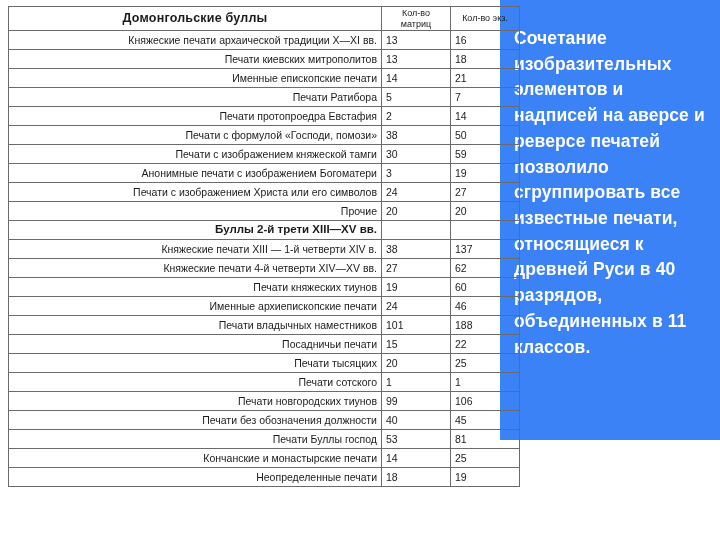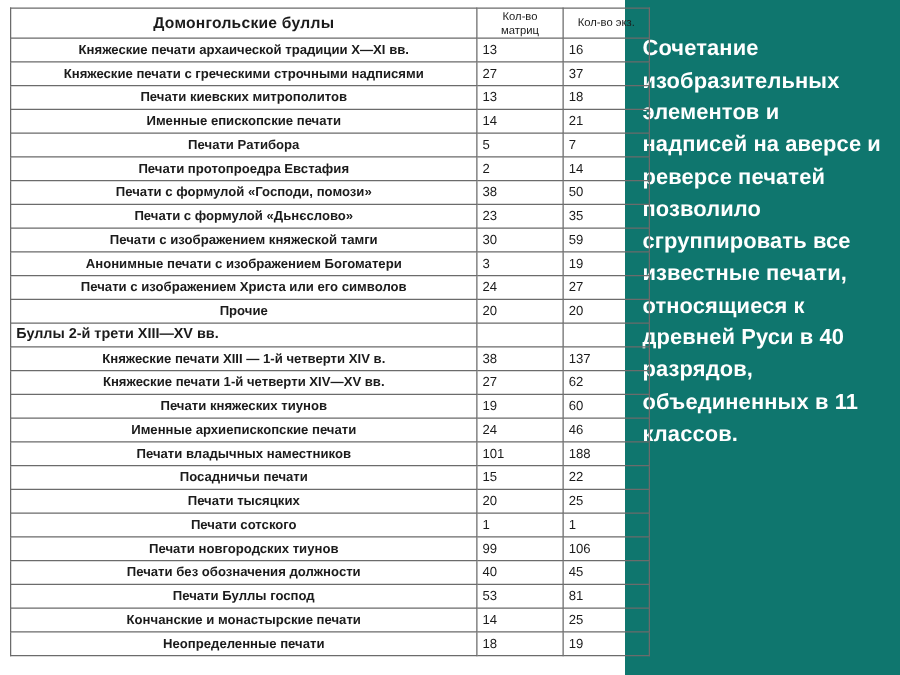--- a/index.html
+++ b/index.html
@@ -38,55 +38,55 @@
     font-size: 10.5px;
     color: #1b1b1b;
   }
   table.bulls td, table.bulls th {
     border: 1px solid #6b6b6b;
     padding: 1px 4px;
     vertical-align: middle;
     line-height: 1.18;
     height: 16px;
   }
-  .col-label { width: 364px; text-align: center; font-weight: bold; }
+  .col-label { width: 364px; text-align: right; }
   .col-num   { width: 60px; text-align: left; }
 
   .hdr-main {
     font-weight: bold;
     font-size: 12.5px;
     text-align: center;
     padding: 7px 4px;
     letter-spacing: .2px;
   }
   .hdr-num {
     font-size: 9px;
     text-align: center;
     line-height: 1.12;
     font-weight: normal;
     padding: 4px 2px;
   }
   .section-head {
     font-weight: bold;
     font-size: 11.5px;
-    text-align: left;
+    text-align: right;
     padding: 4px;
   }
   .spacer-cell {
     border-left: 1px solid #6b6b6b;
     border-right: 1px solid #6b6b6b;
     border-top: 1px solid #6b6b6b;
     border-bottom: 1px solid #6b6b6b;
   }
 
   
   .red-panel {
     width: 220px;
-    height: 540px;
-    background: #0f766e;
+    height: 440px;
+    background: #3b82f6;
     color: #ffffff;
     box-sizing: border-box;
     padding: 26px 10px 12px 14px;
   }
   .red-text {
     font-size: 17.5px;
     font-weight: bold;
     line-height: 1.47;
     letter-spacing: .1px;
     white-space: pre-wrap;
@@ -107,25 +107,20 @@
           <td class="col-num hdr-num">Кол-во
 экз.</td>
         </tr>
 
         <tr>
           <td class="col-label">Княжеские печати архаической традиции X—XI вв.</td>
           <td class="col-num">13</td>
           <td class="col-num">16</td>
         </tr>
         <tr>
-          <td class="col-label">Княжеские печати с греческими строчными надписями</td>
-          <td class="col-num">27</td>
-          <td class="col-num">37</td>
-        </tr>
-        <tr>
           <td class="col-label">Печати киевских митрополитов</td>
           <td class="col-num">13</td>
           <td class="col-num">18</td>
         </tr>
         <tr>
           <td class="col-label">Именные епископские печати</td>
           <td class="col-num">14</td>
           <td class="col-num">21</td>
         </tr>
         <tr>
@@ -137,25 +132,20 @@
           <td class="col-label">Печати протопроедра Евстафия</td>
           <td class="col-num">2</td>
           <td class="col-num">14</td>
         </tr>
         <tr>
           <td class="col-label">Печати с формулой «Господи, помози»</td>
           <td class="col-num">38</td>
           <td class="col-num">50</td>
         </tr>
         <tr>
-          <td class="col-label">Печати с формулой «Дьнєслово»</td>
-          <td class="col-num">23</td>
-          <td class="col-num">35</td>
-        </tr>
-        <tr>
           <td class="col-label">Печати с изображением княжеской тамги</td>
           <td class="col-num">30</td>
           <td class="col-num">59</td>
         </tr>
         <tr>
           <td class="col-label">Анонимные печати с изображением Богоматери</td>
           <td class="col-num">3</td>
           <td class="col-num">19</td>
         </tr>
         <tr>
@@ -174,21 +164,21 @@
           <td class="col-num spacer-cell"></td>
           <td class="col-num spacer-cell"></td>
         </tr>
 
         <tr>
           <td class="col-label">Княжеские печати XIII — 1-й четверти XIV в.</td>
           <td class="col-num">38</td>
           <td class="col-num">137</td>
         </tr>
         <tr>
-          <td class="col-label">Княжеские печати 1-й четверти XIV—XV вв.</td>
+          <td class="col-label">Княжеские печати 4-й четверти XIV—XV вв.</td>
           <td class="col-num">27</td>
           <td class="col-num">62</td>
         </tr>
         <tr>
           <td class="col-label">Печати княжеских тиунов</td>
           <td class="col-num">19</td>
           <td class="col-num">60</td>
         </tr>
         <tr>
           <td class="col-label">Именные архиепископские печати</td>

